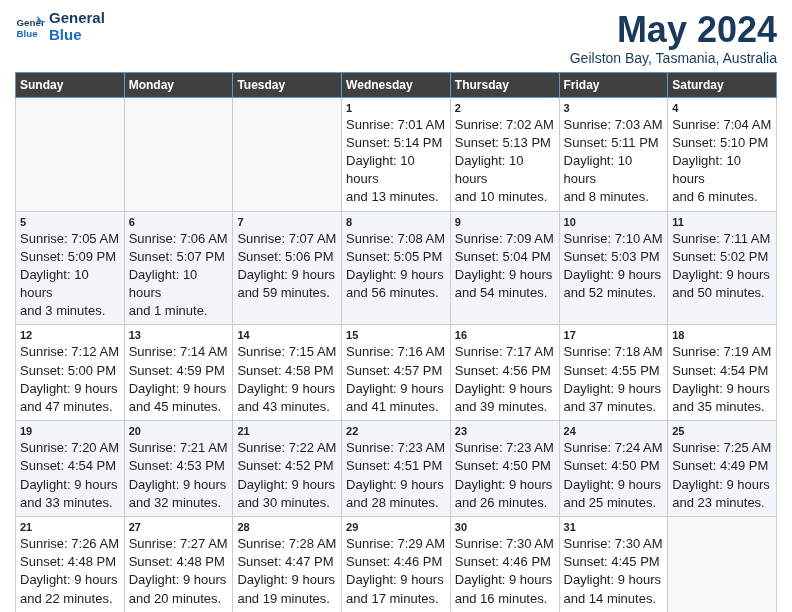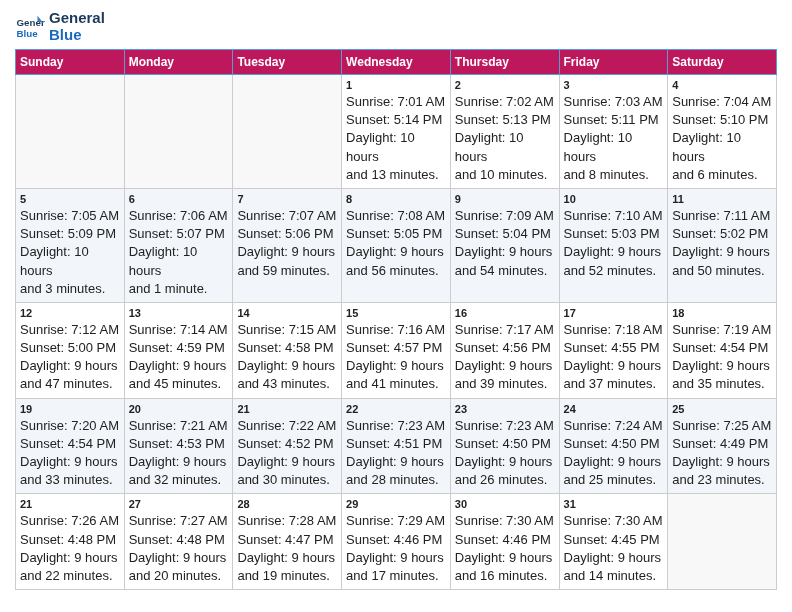--- a/index.html
+++ b/index.html
@@ -43,21 +43,21 @@
       font-size: 14px;
       color: #1a3a5c;
       font-weight: normal;
     }
     table {
       width: 100%;
       border-collapse: collapse;
       table-layout: fixed;
     }
     thead tr th {
-      background-color: #be185d;
+      background-color: #404040;
       color: #fff;
       font-size: 12px;
       font-weight: bold;
       padding: 5px 4px;
       text-align: left;
       border: 1px solid #5a9ad4;
     }
     tbody tr td {
       border: 1px solid #ccc;
       vertical-align: top;
@@ -93,20 +93,24 @@
       <svg class="logo-icon" viewBox="0 0 40 40" xmlns="http://www.w3.org/2000/svg">
         <text x="2" y="18" font-size="13" font-weight="bold" fill="#1a3a5c" font-family="Arial">General</text>
         <text x="2" y="33" font-size="13" font-weight="bold" fill="#1a6bbf" font-family="Arial">Blue</text>
         <polygon points="30,5 38,15 30,12" fill="#3a7abf"></polygon>
       </svg>
       <div>
         <div style="font-size:15px;font-weight:bold;color:#1a3a5c;line-height:1.1;">General</div>
         <div style="font-size:15px;font-weight:bold;color:#1a6bbf;line-height:1.1;">Blue</div>
       </div>
     </div>
+    <div class="title-area">
+      <div class="month-title">May 2024</div>
+      <div class="location-title">Geilston Bay, Tasmania, Australia</div>
+    </div>
   </div>
 
   <table>
     <thead>
       <tr>
       <th>Sunday</th>
           <th>Monday</th>
           <th>Tuesday</th>
           <th>Wednesday</th>
           <th>Thursday</th>

